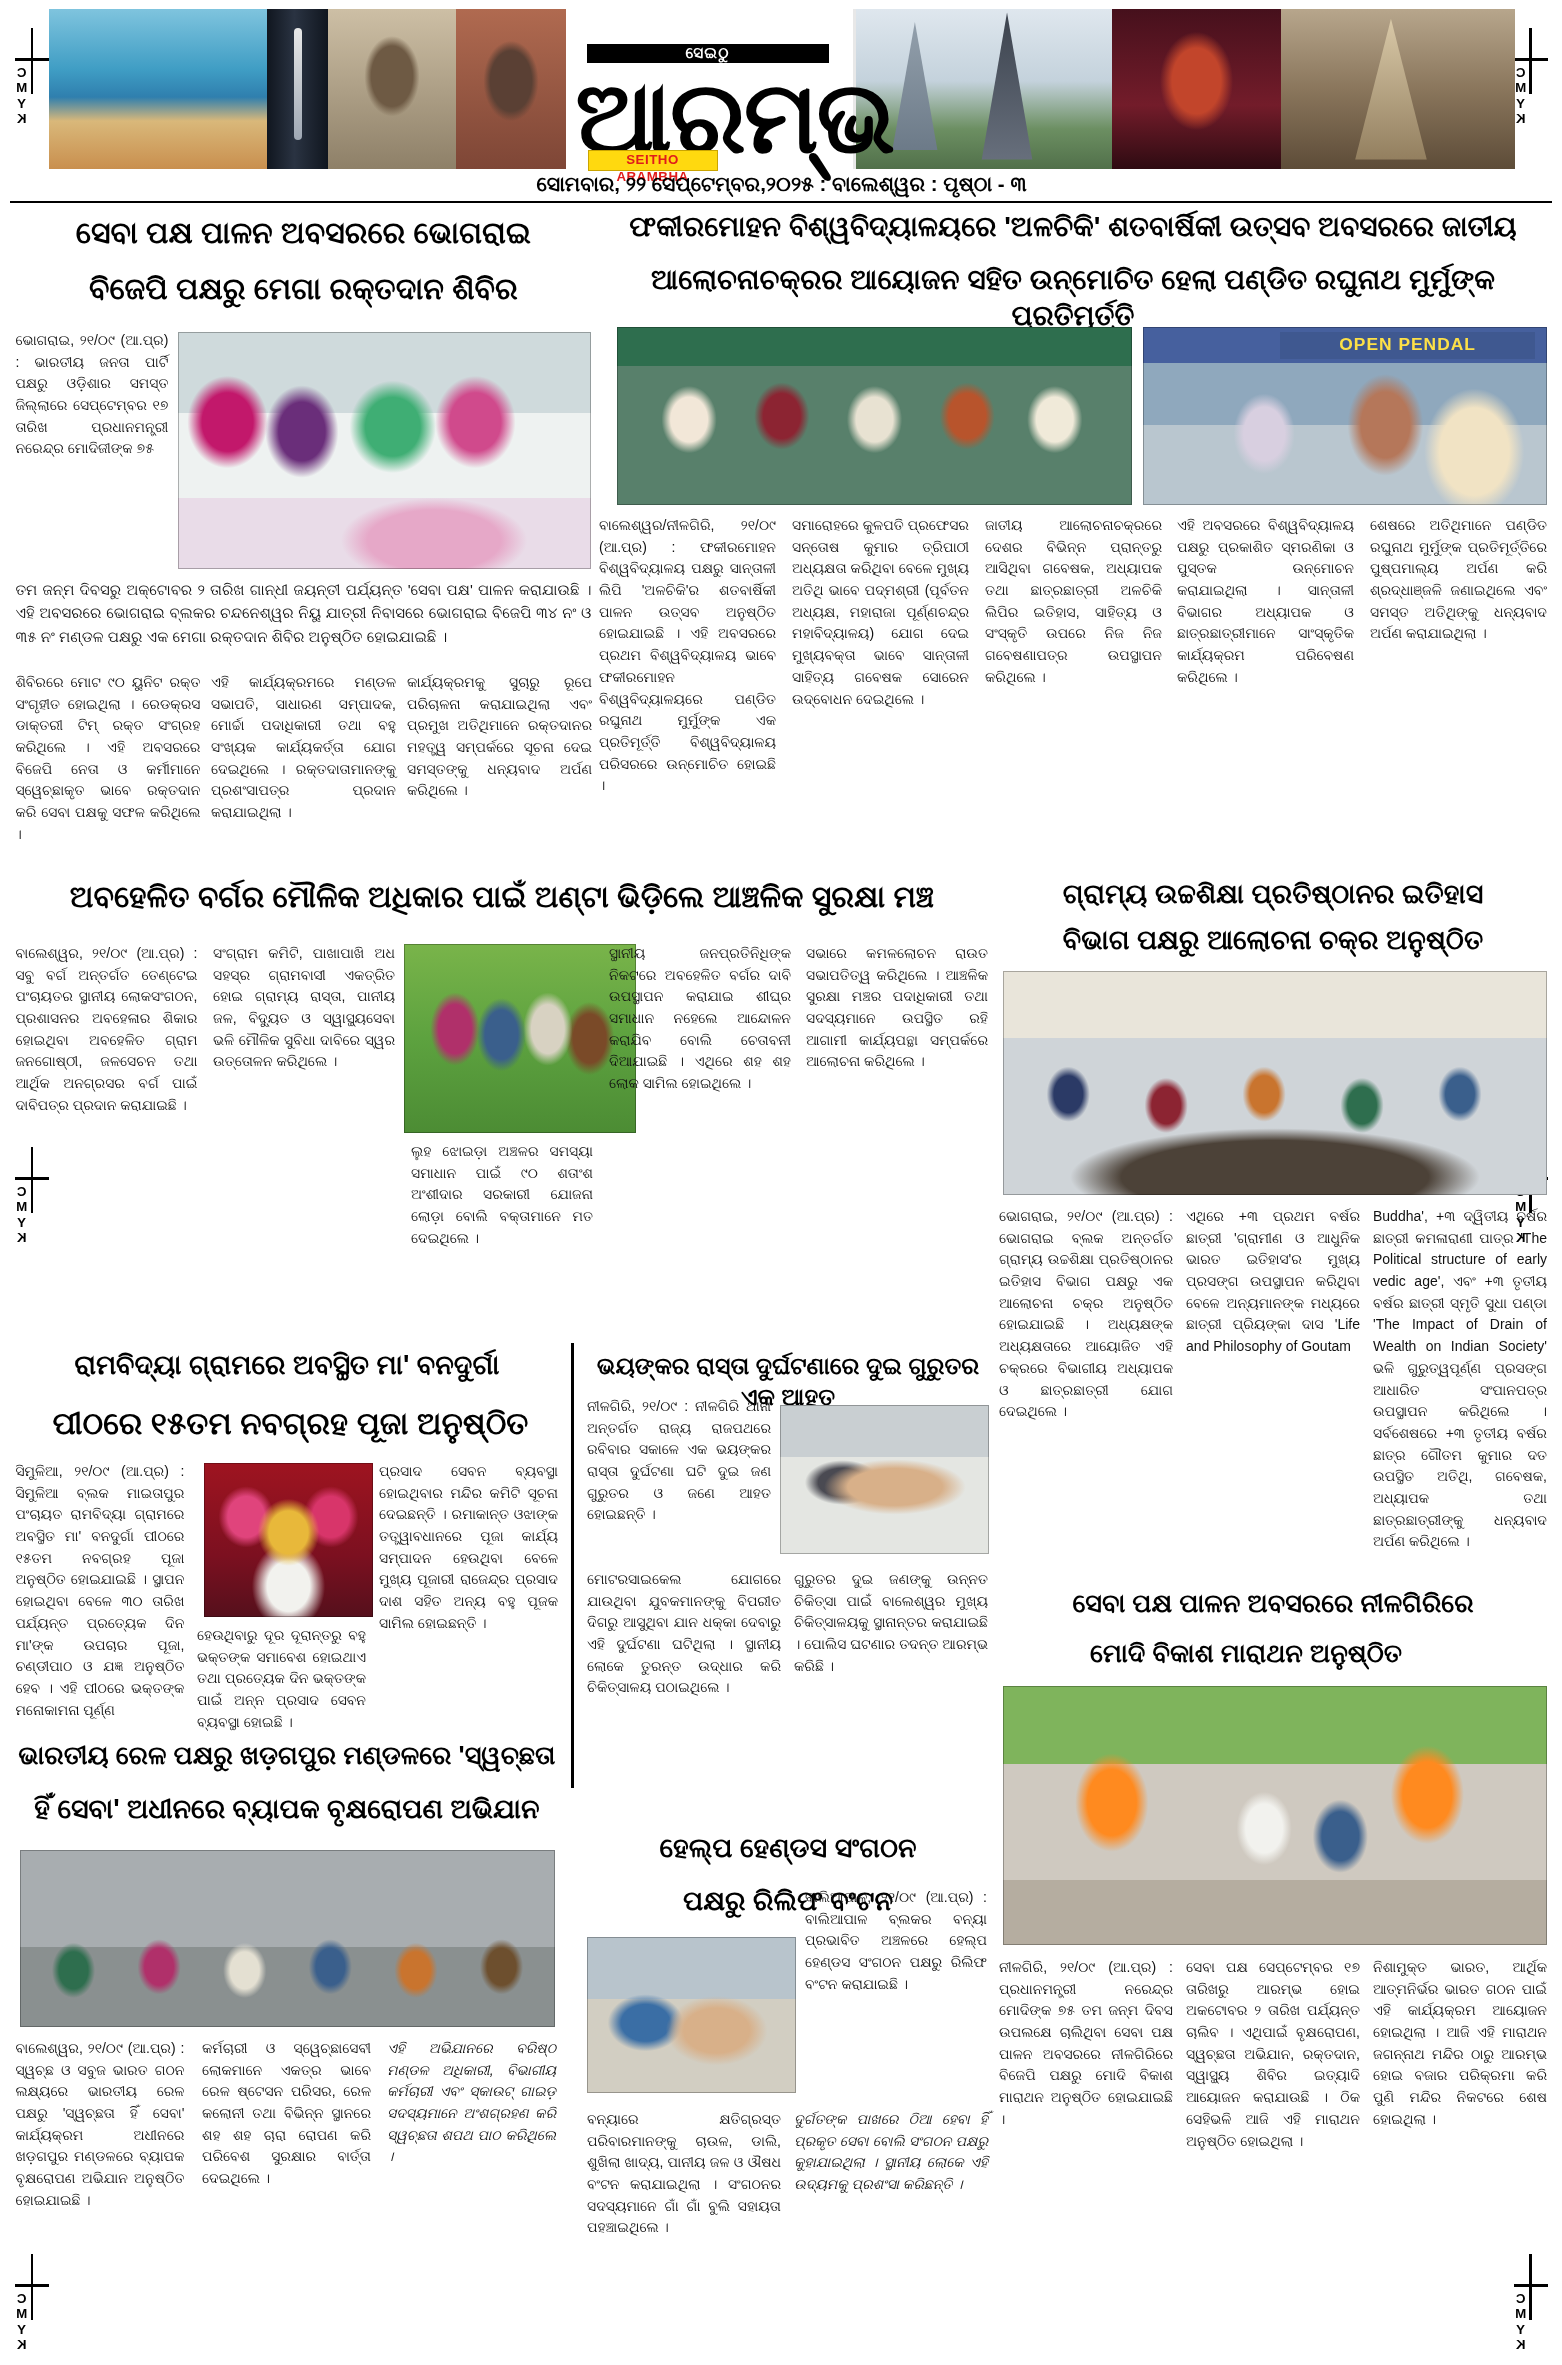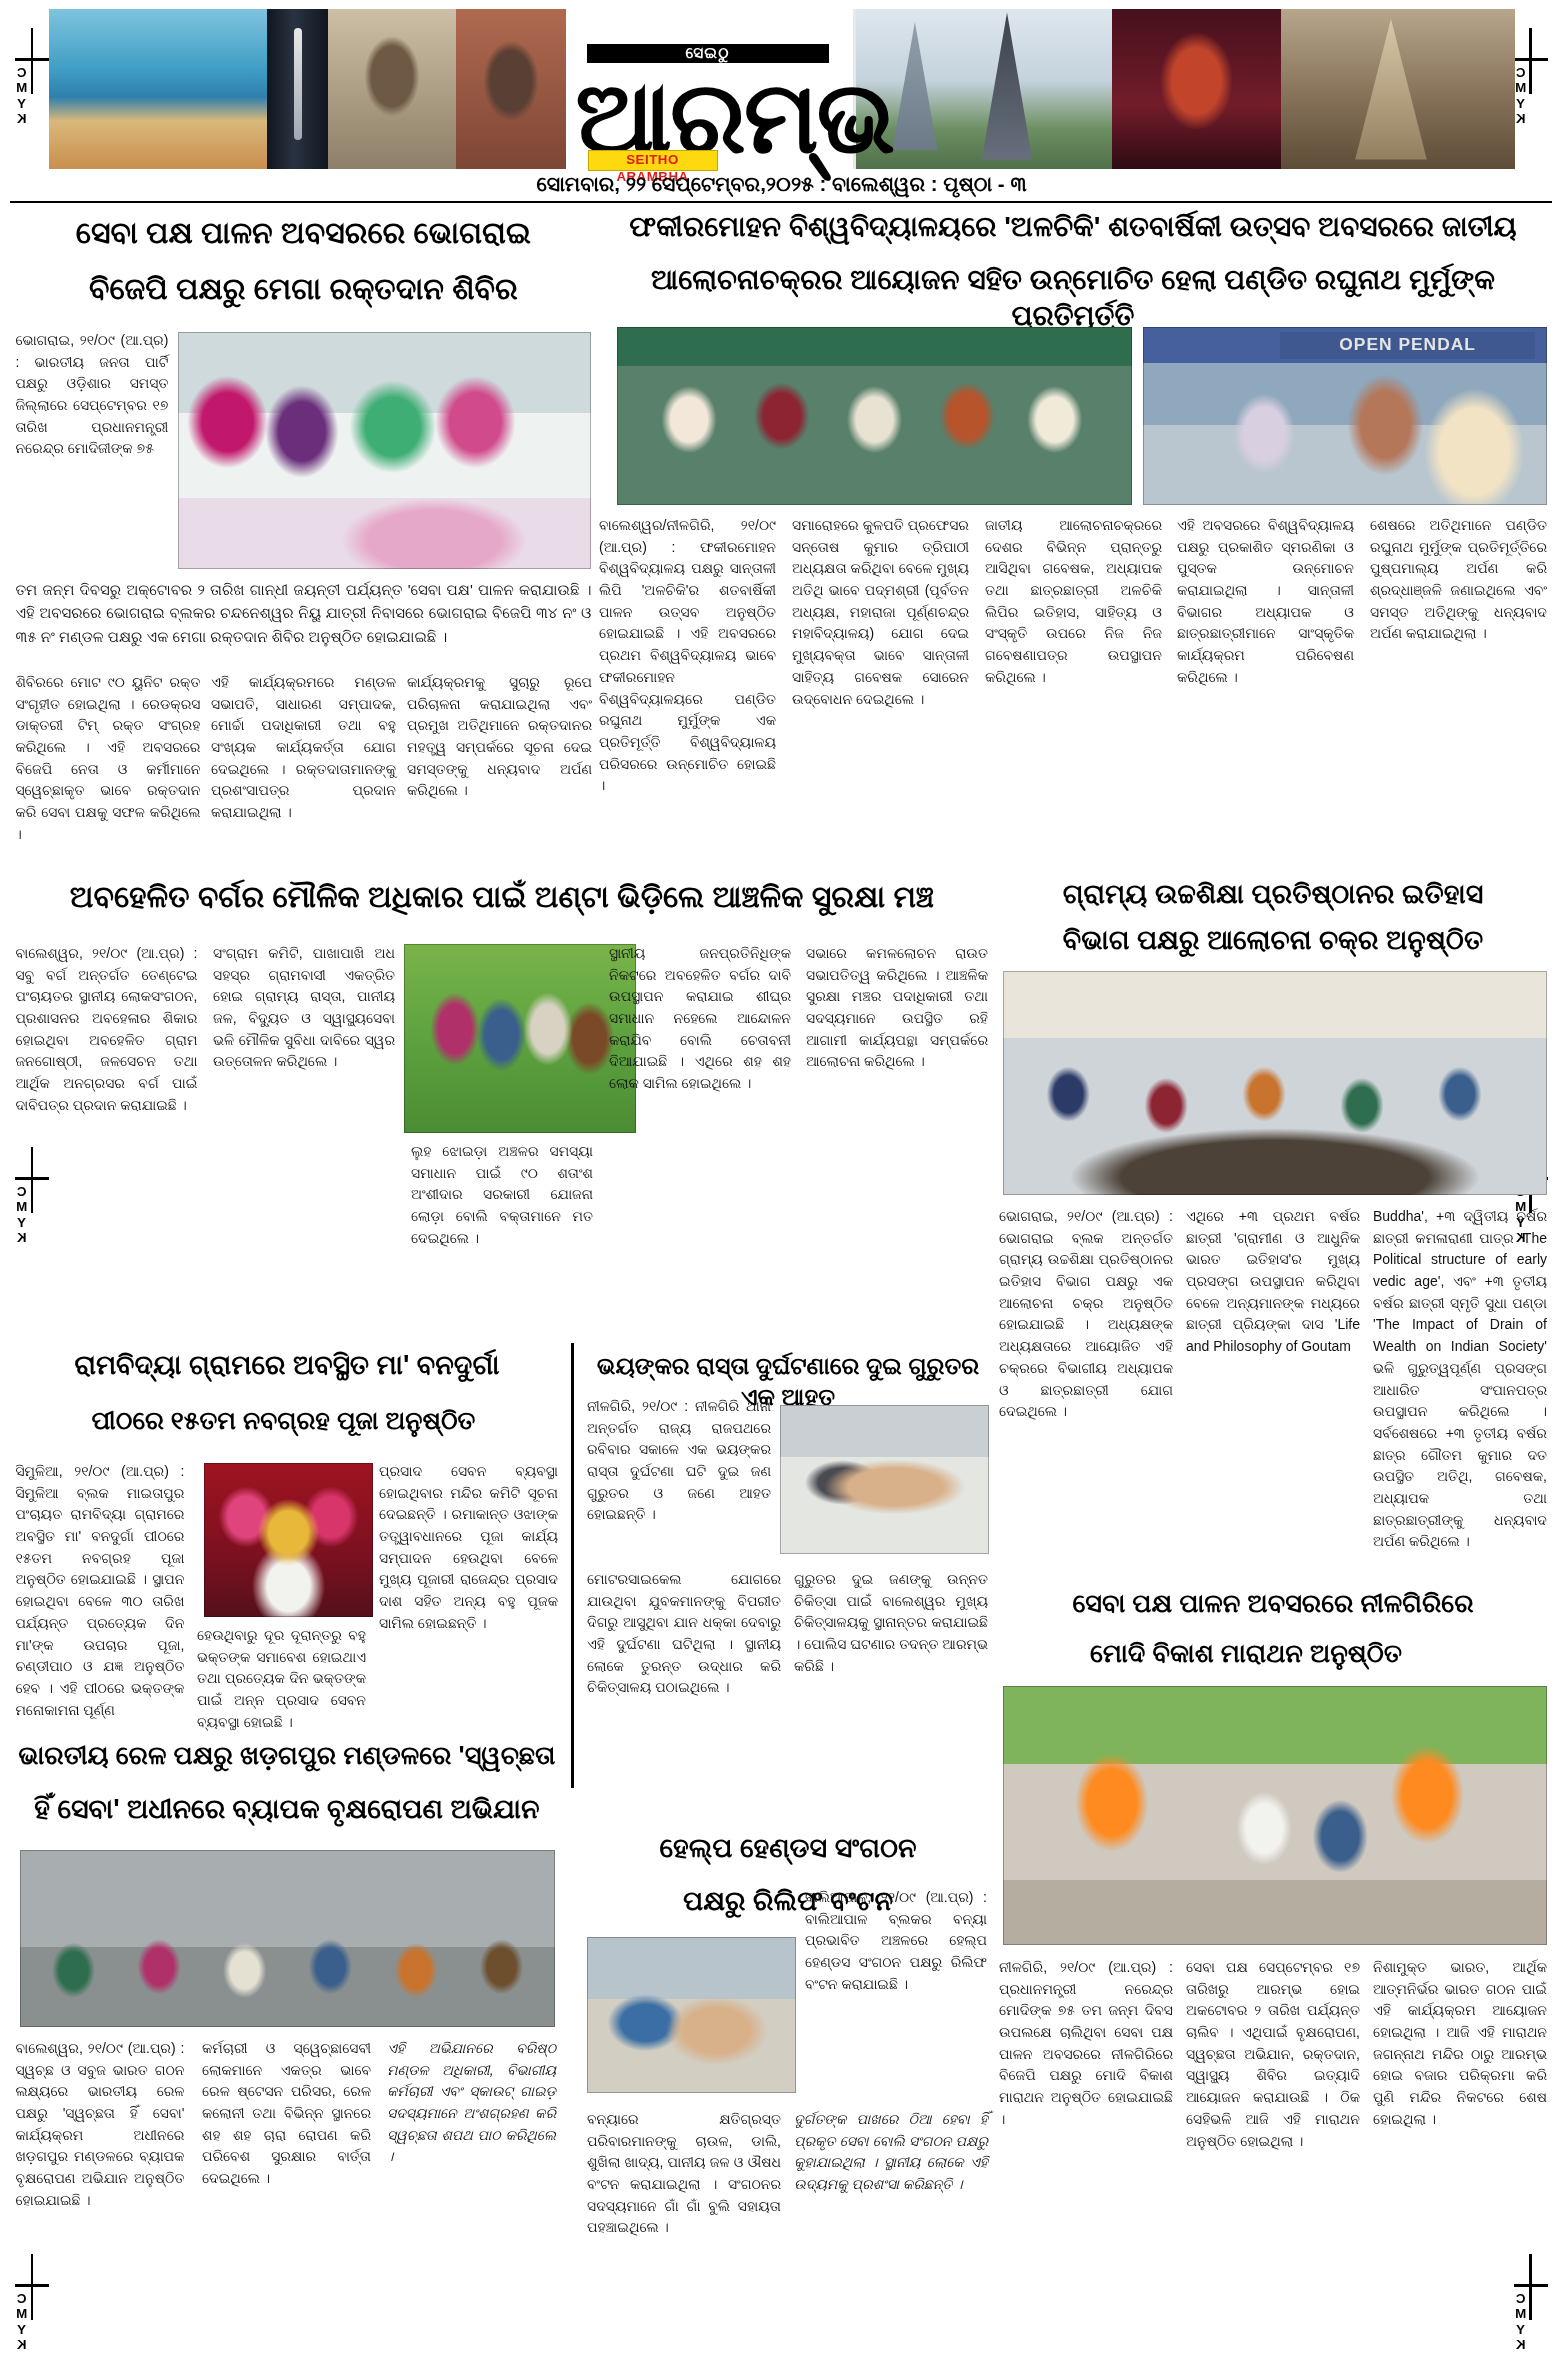--- a/index.html
+++ b/index.html
@@ -51,21 +51,21 @@
       radial-gradient(46px 56px at 32% 50%,#8c2432 0 40%,transparent 60%),
       radial-gradient(46px 56px at 50% 52%,#e8e2d2 0 40%,transparent 60%),
       radial-gradient(46px 56px at 68% 50%,#b8542c 0 40%,transparent 60%),
       radial-gradient(46px 56px at 85% 52%,#f0ead9 0 40%,transparent 60%),
       linear-gradient(180deg,#2e6e4e 0 22%,#58806b 22% 100%);}
   .ph-statue{background:
       radial-gradient(61px 82px at 60% 55%,#b5775a 0 40%,transparent 62%),
       radial-gradient(77px 97px at 82% 70%,#f1e3c4 0 45%,transparent 65%),
       radial-gradient(51px 67px at 30% 60%,#d8cfe0 0 40%,transparent 60%),
       linear-gradient(180deg,#46609e 0 20%,#8fa8bd 20% 55%,#b9c6cf 55% 100%);}
-  .ph-sign{position:absolute;left:34%;top:3%;width:63%;height:15%;background:#3f5890;color:#e5e5e5;
+  .ph-sign{position:absolute;left:34%;top:3%;width:63%;height:15%;background:#3f5890;color:#fde047;
       font-weight:bold;font-size:17.4px;text-align:center;line-height:1.4;letter-spacing:1px;}
   .ph-field{background:
       radial-gradient(41px 61px at 22% 45%,#b0306a 0 40%,transparent 60%),
       radial-gradient(41px 61px at 42% 48%,#3a5f8c 0 40%,transparent 60%),
       radial-gradient(41px 61px at 62% 45%,#d8d2c2 0 40%,transparent 60%),
       radial-gradient(41px 61px at 80% 50%,#7a4a28 0 40%,transparent 60%),
       linear-gradient(180deg,#79b44a 0%,#5da23f 50%,#4c8c34 100%);}
   .ph-class{background:
       radial-gradient(36px 46px at 12% 55%,#2b3a66 0 40%,transparent 60%),
       radial-gradient(36px 46px at 30% 60%,#8c2432 0 40%,transparent 60%),
@@ -219,21 +219,21 @@
   <div class="body-col" style="left:806px;top:943px;width:182px;height:389px;">ସଭାରେ କମଳଲୋଚନ ରାଉତ ସଭାପତିତ୍ୱ କରିଥିଲେ । ଆଞ୍ଚଳିକ ସୁରକ୍ଷା ମଞ୍ଚର ପଦାଧିକାରୀ ତଥା ସଦସ୍ୟମାନେ ଉପସ୍ଥିତ ରହି ଆଗାମୀ କାର୍ଯ୍ୟପନ୍ଥା ସମ୍ପର୍କରେ ଆଲୋଚନା କରିଥିଲେ ।</div>
 
   <div class="hl" style="left:999px;top:877px;width:548px;font-size:27px;">ଗ୍ରାମ୍ୟ ଉଚ୍ଚଶିକ୍ଷା ପ୍ରତିଷ୍ଠାନର ଇତିହାସ</div>
   <div class="hl" style="left:999px;top:923px;width:548px;font-size:27px;">ବିଭାଗ ପକ୍ଷରୁ ଆଲୋଚନା ଚକ୍ର ଅନୁଷ୍ଠିତ</div>
   <div class="photo ph-class" style="left:1003px;top:971px;width:544px;height:224px;"></div>
   <div class="body-col" style="left:999px;top:1206px;width:174px;height:348px;">ଭୋଗରାଇ, ୨୧/୦୯ (ଆ.ପ୍ର) : ଭୋଗରାଇ ବ୍ଲକ ଅନ୍ତର୍ଗତ ଗ୍ରାମ୍ୟ ଉଚ୍ଚଶିକ୍ଷା ପ୍ରତିଷ୍ଠାନର ଇତିହାସ ବିଭାଗ ପକ୍ଷରୁ ଏକ ଆଲୋଚନା ଚକ୍ର ଅନୁଷ୍ଠିତ ହୋଇଯାଇଛି । ଅଧ୍ୟକ୍ଷଙ୍କ ଅଧ୍ୟକ୍ଷତାରେ ଆୟୋଜିତ ଏହି ଚକ୍ରରେ ବିଭାଗୀୟ ଅଧ୍ୟାପକ ଓ ଛାତ୍ରଛାତ୍ରୀ ଯୋଗ ଦେଇଥିଲେ ।</div>
   <div class="body-col" style="left:1186px;top:1206px;width:174px;height:348px;">ଏଥିରେ +୩ ପ୍ରଥମ ବର୍ଷର ଛାତ୍ରୀ 'ଗ୍ରାମୀଣ ଓ ଆଧୁନିକ ଭାରତ ଇତିହାସ'ର ମୁଖ୍ୟ ପ୍ରସଙ୍ଗ ଉପସ୍ଥାପନ କରିଥିବା ବେଳେ ଅନ୍ୟମାନଙ୍କ ମଧ୍ୟରେ ଛାତ୍ରୀ ପ୍ରିୟଙ୍କା ଦାସ 'Life and Philosophy of Goutam</div>
   <div class="body-col" style="left:1373px;top:1206px;width:174px;height:348px;">Buddha', +୩ ଦ୍ୱିତୀୟ ବର୍ଷର ଛାତ୍ରୀ କମଳାରାଣୀ ପାତ୍ର 'The Political structure of early vedic age', ଏବଂ +୩ ତୃତୀୟ ବର୍ଷର ଛାତ୍ରୀ ସ୍ମୃତି ସୁଧା ପଣ୍ଡା 'The Impact of Drain of Wealth on Indian Society' ଭଳି ଗୁରୁତ୍ୱପୂର୍ଣ୍ଣ ପ୍ରସଙ୍ଗ ଆଧାରିତ ସଂପାନପତ୍ର ଉପସ୍ଥାପନ କରିଥିଲେ । ସର୍ବଶେଷରେ +୩ ତୃତୀୟ ବର୍ଷର ଛାତ୍ର ଗୌତମ କୁମାର ଦତ ଉପସ୍ଥିତ ଅତିଥି, ଗବେଷକ, ଅଧ୍ୟାପକ ତଥା ଛାତ୍ରଛାତ୍ରୀଙ୍କୁ ଧନ୍ୟବାଦ ଅର୍ପଣ କରିଥିଲେ ।</div>
 
   <div class="hl" style="left:15.4px;top:1348px;width:543px;font-size:27px;">ରାମବିଦ୍ୟା ଗ୍ରାମରେ ଅବସ୍ଥିତ ମା' ବନଦୁର୍ଗା</div>
-  <div class="hl" style="left:12px;top:1404px;width:543px;font-size:25px;">ପୀଠରେ ୧୫ତମ ନବଗ୍ରହ ପୂଜା ଅନୁଷ୍ଠିତ</div>
+  <div class="hl" style="left:19px;top:1404px;width:543px;font-size:31px;">ପୀଠରେ ୧୫ତମ ନବଗ୍ରହ ପୂଜା ଅନୁଷ୍ଠିତ</div>
   <div class="body-col" style="left:15.4px;top:1461px;width:169px;height:261px;">ସିମୁଳିଆ, ୨୧/୦୯ (ଆ.ପ୍ର) : ସିମୁଳିଆ ବ୍ଲକ ମାଇତାପୁର ପଂଚାୟତ ରାମବିଦ୍ୟା ଗ୍ରାମରେ ଅବସ୍ଥିତ ମା' ବନଦୁର୍ଗା ପୀଠରେ ୧୫ତମ ନବଗ୍ରହ ପୂଜା ଅନୁଷ୍ଠିତ ହୋଇଯାଇଛି । ସ୍ଥାପନ ହୋଇଥିବା ବେଳେ ୩୦ ତାରିଖ ପର୍ଯ୍ୟନ୍ତ ପ୍ରତ୍ୟେକ ଦିନ ମା'ଙ୍କ ଉପଚାର ପୂଜା, ଚଣ୍ଡୀପାଠ ଓ ଯଜ୍ଞ ଅନୁଷ୍ଠିତ ହେବ । ଏହି ପୀଠରେ ଭକ୍ତଙ୍କ ମନୋକାମନା ପୂର୍ଣ୍ଣ</div>
   <div class="photo ph-goddess" style="left:204px;top:1463px;width:169px;height:154px;"></div>
   <div class="body-col" style="left:197px;top:1625px;width:169px;height:97px;">ହେଉଥିବାରୁ ଦୂର ଦୂରାନ୍ତରୁ ବହୁ ଭକ୍ତଙ୍କ ସମାବେଶ ହୋଇଥାଏ ତଥା ପ୍ରତ୍ୟେକ ଦିନ ଭକ୍ତଙ୍କ ପାଇଁ ଅନ୍ନ ପ୍ରସାଦ ସେବନ ବ୍ୟବସ୍ଥା ହୋଇଛି ।</div>
   <div class="body-col" style="left:379px;top:1461px;width:179px;height:261px;">ପ୍ରସାଦ ସେବନ ବ୍ୟବସ୍ଥା ହୋଇଥିବାର ମନ୍ଦିର କମିଟି ସୂଚନା ଦେଇଛନ୍ତି । ରମାକାନ୍ତ ଓଝାଙ୍କ ତତ୍ତ୍ୱାବଧାନରେ ପୂଜା କାର୍ଯ୍ୟ ସମ୍ପାଦନ ହେଉଥିବା ବେଳେ ମୁଖ୍ୟ ପୂଜାରୀ ରାଜେନ୍ଦ୍ର ପ୍ରସାଦ ଦାଶ ସହିତ ଅନ୍ୟ ବହୁ ପୂଜକ ସାମିଲ ହୋଇଛନ୍ତି ।</div>
 
   <div class="vrule" style="left:571px;top:1343px;height:445px;"></div>
 
   <div class="hl" style="left:587px;top:1351px;width:402px;font-size:23.6px;">ଭୟଙ୍କର ରାସ୍ତା ଦୁର୍ଘଟଣାରେ ଦୁଇ ଗୁରୁତର ଏକ ଆହତ</div>
   <div class="body-col" style="left:587px;top:1396px;width:184px;height:164px;">ନୀଳଗିରି, ୨୧/୦୯ : ନୀଳଗିରି ଥାନା ଅନ୍ତର୍ଗତ ରାଜ୍ୟ ରାଜପଥରେ ରବିବାର ସକାଳେ ଏକ ଭୟଙ୍କର ରାସ୍ତା ଦୁର୍ଘଟଣା ଘଟି ଦୁଇ ଜଣ ଗୁରୁତର ଓ ଜଣେ ଆହତ ହୋଇଛନ୍ତି ।</div>
   <div class="photo ph-accident" style="left:780px;top:1405px;width:209px;height:149px;"></div>

